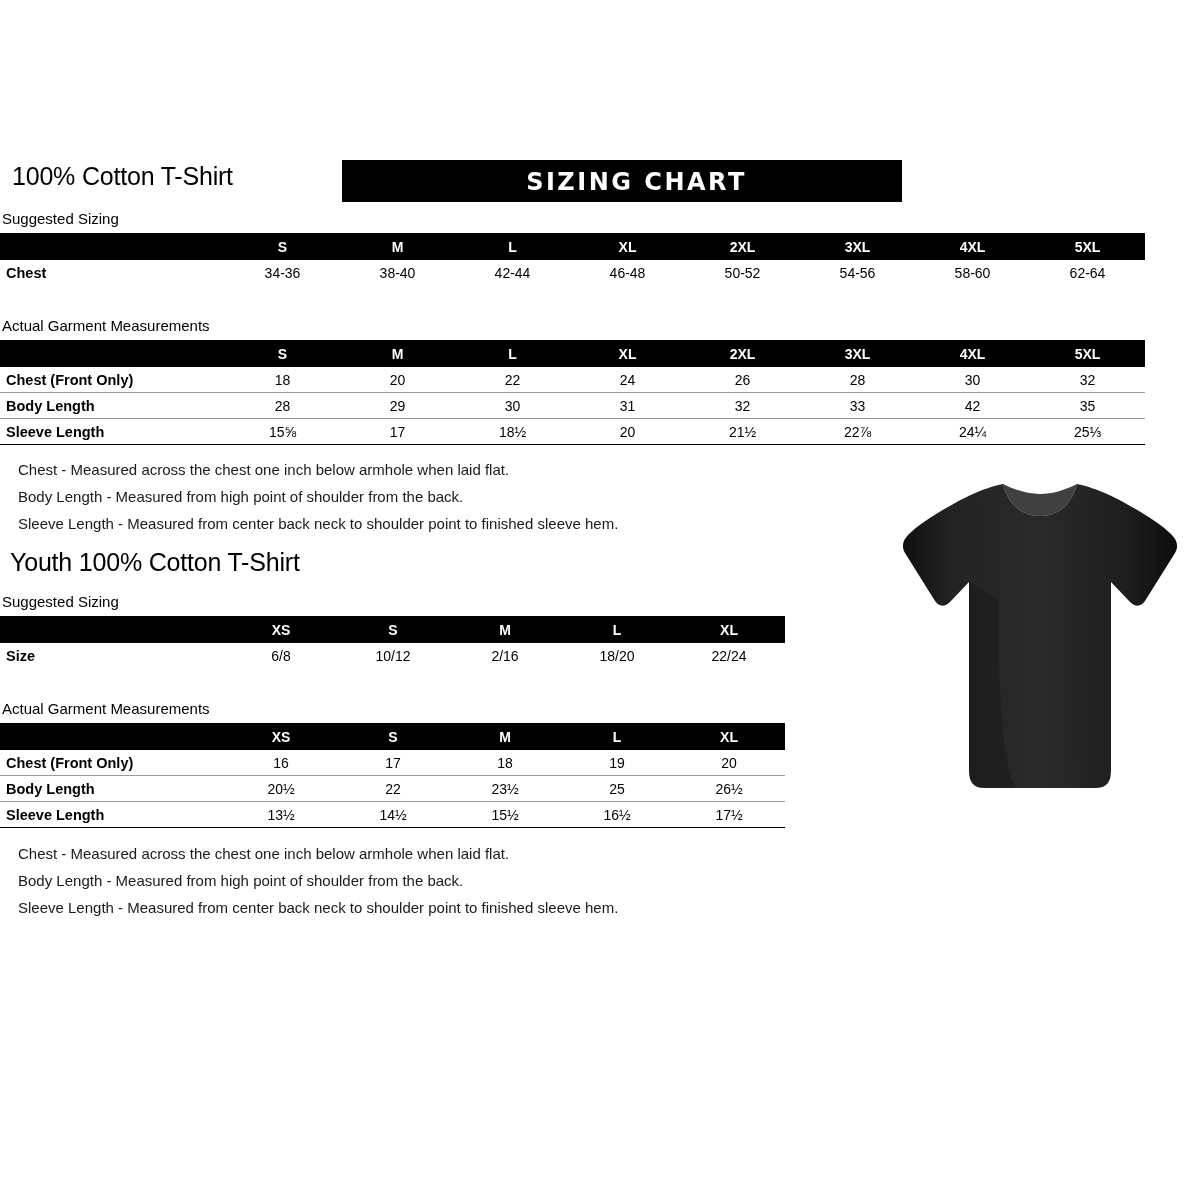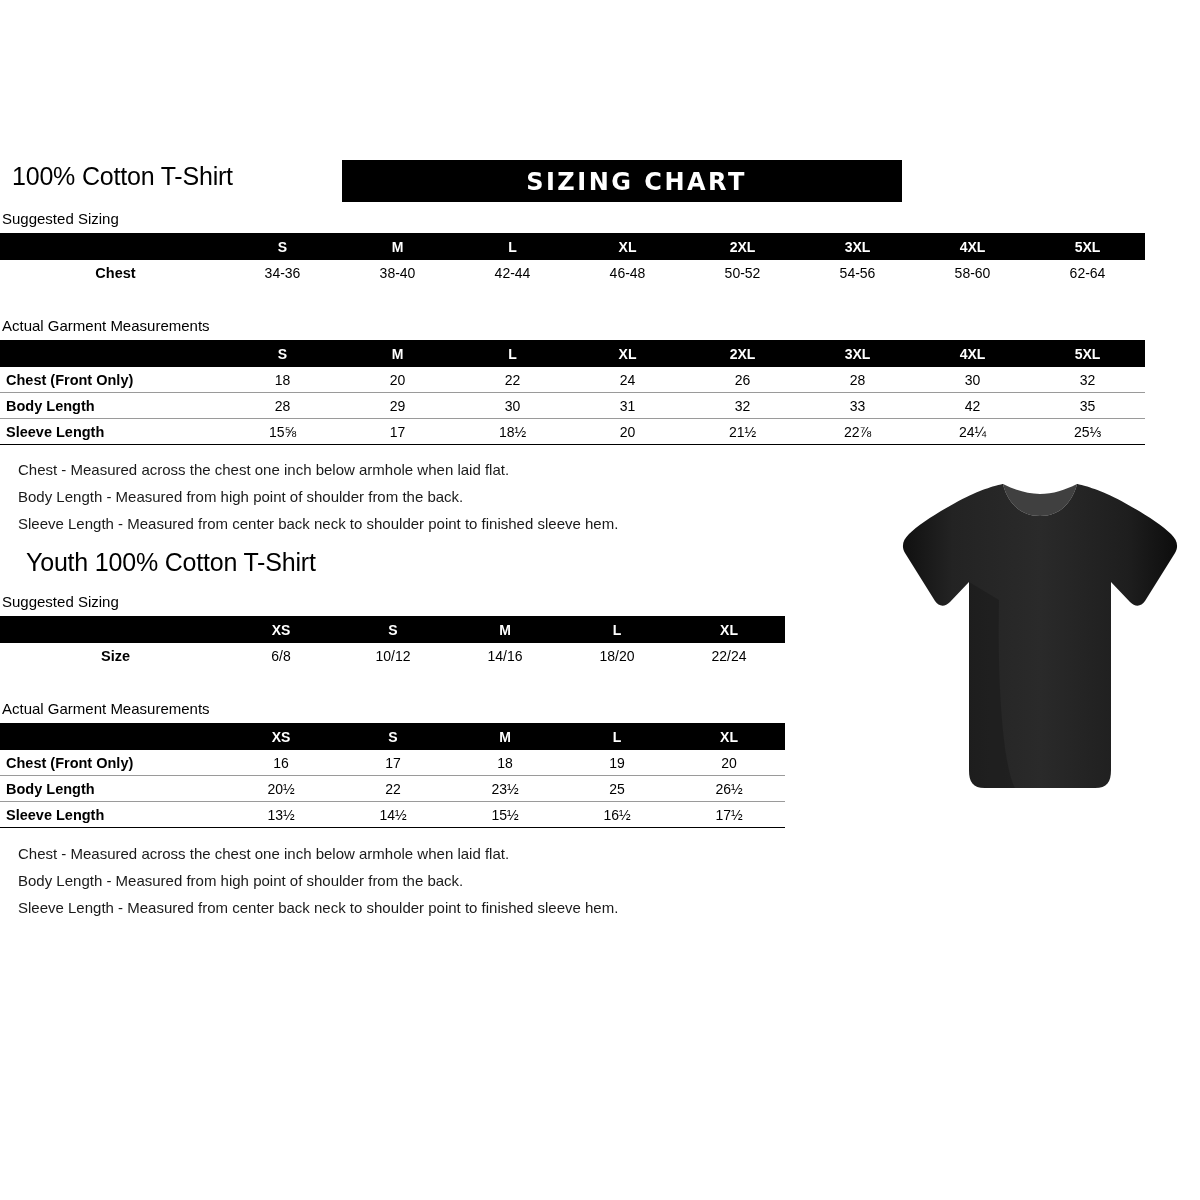--- a/index.html
+++ b/index.html
@@ -103,41 +103,39 @@
     font-size: 14.5px;
   }
   table.sz tbody tr td {
     border-bottom: 1px solid #9a9a9a;
   }
   table.sz tbody tr.last td {
     border-bottom: 1px solid #000000;
   }
   table.sz.nolines tbody tr td {
     border-bottom: none;
-    text-align: center;
   }
 
   
   .note {
     position: absolute;
     left: 18px;
     font-size: 15px;
     color: #1a1a1a;
     white-space: nowrap;
   }
 
   .title-youth {
     position: absolute;
     left: 10px;
     top: 548px;
     font-size: 25px;
     font-weight: 400;
     letter-spacing: -0.2px;
     white-space: nowrap;
-    margin-left: 16px;
   }
 
   
   .tshirt {
     position: absolute;
     left: 895px;
     top: 470px;
     width: 290px;
     height: 340px;
   }
@@ -286,21 +284,21 @@
         <th>M</th>
         <th>L</th>
         <th>XL</th>
       </tr>
     </thead>
     <tbody>
       <tr>
         <td class="lead">Size</td>
         <td>6/8</td>
         <td>10/12</td>
-        <td>14/16</td>
+        <td>2/16</td>
         <td>18/20</td>
         <td>22/24</td>
       </tr>
     </tbody>
   </table>
 
   <div class="sub-label" style="top:700px;">Actual Garment Measurements</div>
 
   <table class="sz" id="youth-garment" style="left:0px; top:723px; width:785px;">
     <colgroup>

